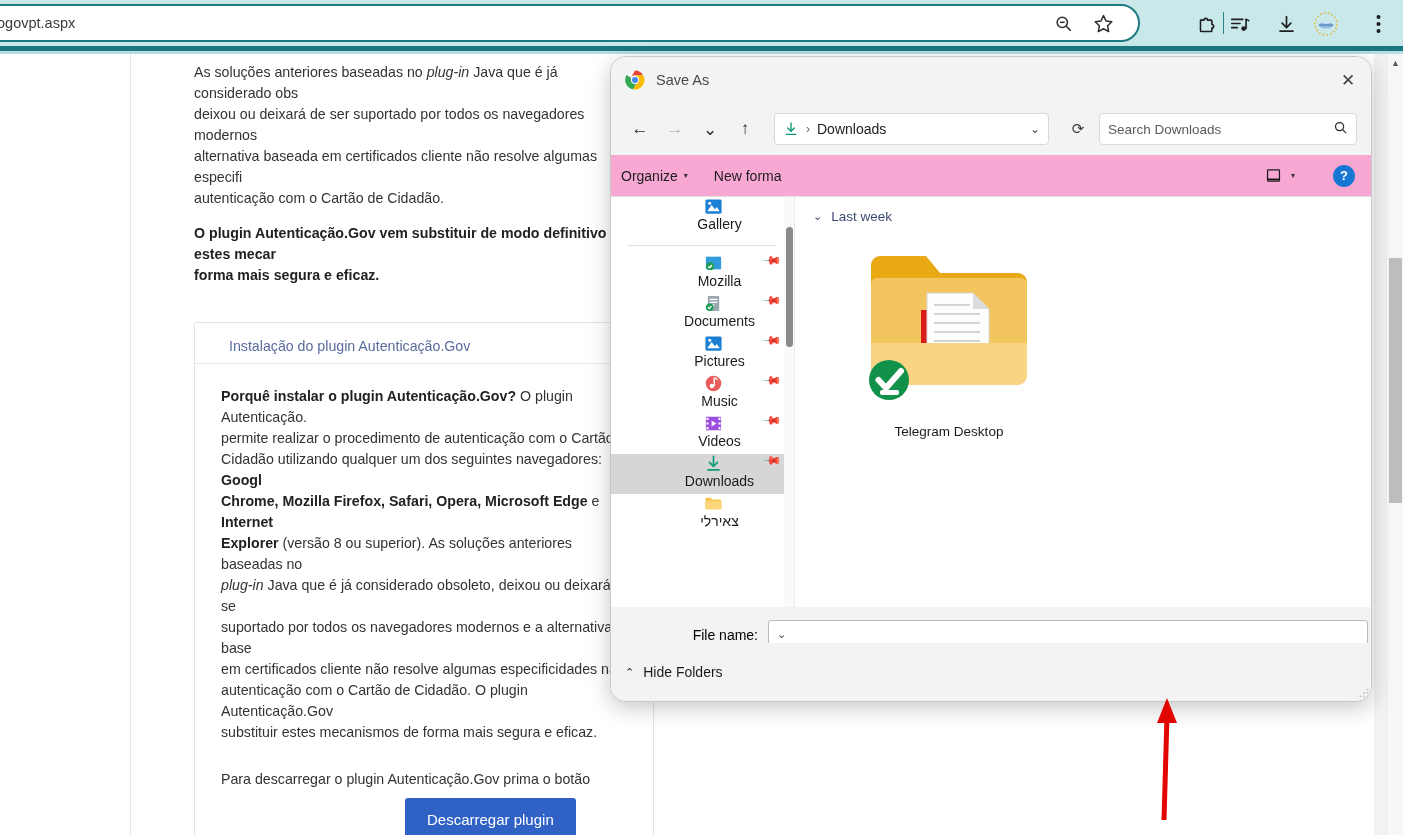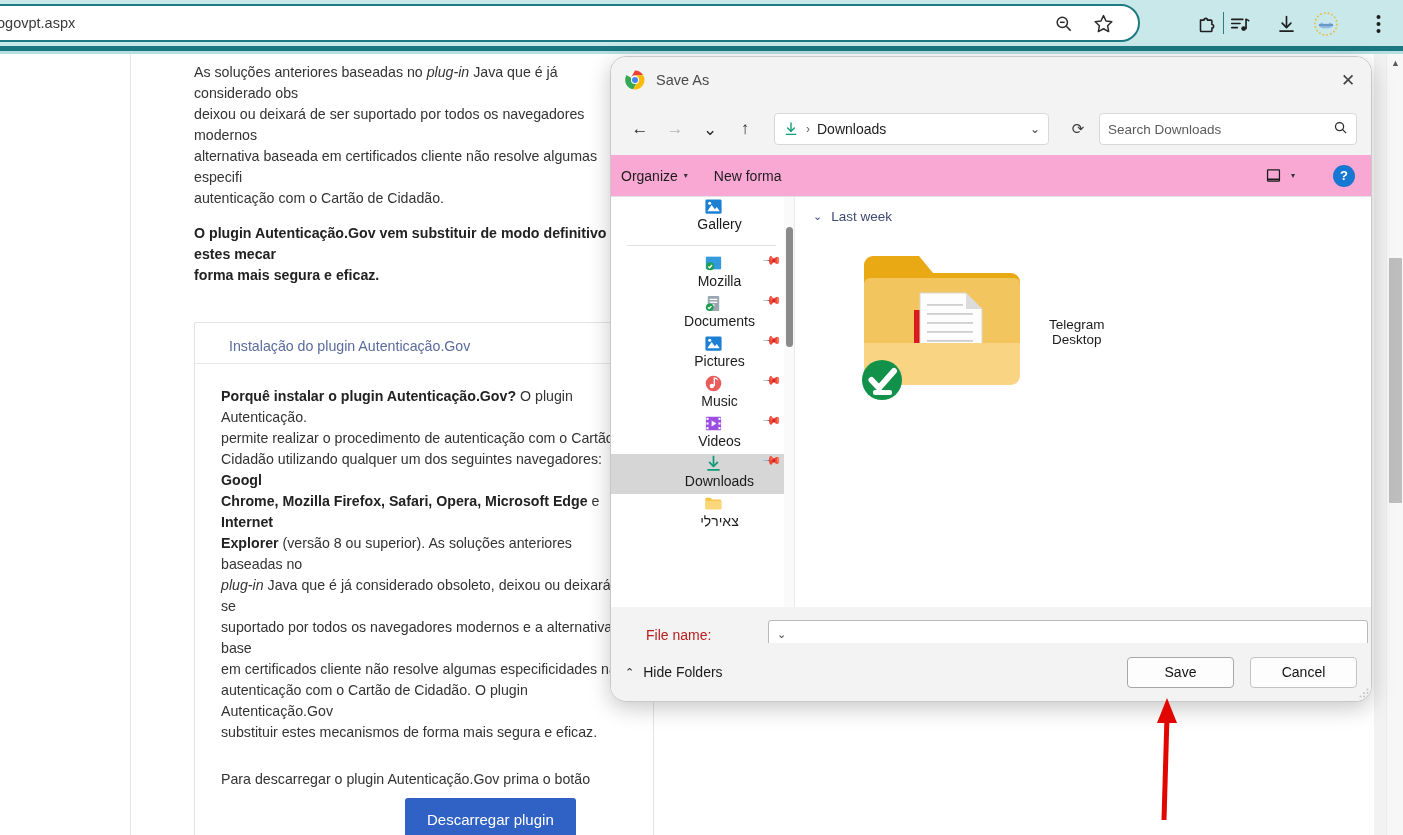--- a/index.html
+++ b/index.html
@@ -225,35 +225,35 @@
   #dlg-files {
     flex: 1; position: relative; background: #fff; padding: 12px 0 0 18px;
   }
   #group-header {
     display: flex; align-items: center; font-size: 13.5px; color: #3e4a72;
     cursor: pointer; margin-bottom: 6px;
   }
   #group-caret { font-size: 11px; margin-right: 9px; color: #3e4a72; }
   #file-tile {
     margin-top: 16px; margin-left: 22px; width: 228px; cursor: pointer;
-    display: flex; flex-direction: row; align-items: center;
+    display: flex; flex-direction: column; align-items: center;
   }
   #folder-icon-wrap { position: relative; width: 214px; height: 180px; }
   #tile-label {
     font-size: 13.5px; color: #1b1b1b; margin-top: 4px; text-align: center;
   }
 
   #dlg-fields {
     position: absolute; left: 0; top: 550px; width: 762px; height: 88px;
     background: #f3f3f3; padding-top: 12px;
   }
   .field-row { display: flex; align-items: center; height: 31px; margin-bottom: 9px; }
   .field-label {
-    width: 157px; text-align: left; padding-right: 10px;
-    font-size: 14px; color: #b91c1c; padding-left: 35px;
+    width: 157px; text-align: right; padding-right: 10px;
+    font-size: 14px; color: #000000; padding-left: 35px;
   }
   .field-input {
     width: 600px; height: 29px; background: #ffffff; border: 1px solid #b9b9b9;
     border-radius: 3px; display: flex; align-items: center; padding: 0 8px;
   }
   .field-input input, .field-input .val {
     flex: 1; border: none; outline: none; font-size: 14px; color: #151515;
     font-family: "Liberation Sans", sans-serif; background: transparent;
   }
   .field-caret { font-size: 11px; color: #444; cursor: pointer; }
@@ -624,24 +624,20 @@
         <span class="field-caret">⌄</span>
       </div>
     </div>
   </div>
 
   <div id="dlg-footer">
     <span id="hide-folders">
       <span id="hide-caret">⌃</span>
       <span>Hide Folders</span>
     </span>
-    <div id="footer-btns">
-      <button class="dlg-btn primary">Save</button>
-      <button class="dlg-btn">Cancel</button>
-    </div>
     <svg id="resize-grip" viewBox="0 0 10 10">
       <g fill="#8d8d8d">
           <circle cx="8.5" cy="1.5" r="1"></circle>
           <circle cx="8.5" cy="5" r="1"></circle>
           <circle cx="5" cy="5" r="1"></circle>
           <circle cx="8.5" cy="8.5" r="1"></circle>
           <circle cx="5" cy="8.5" r="1"></circle>
           <circle cx="1.5" cy="8.5" r="1"></circle>
         </g>
     </svg>

